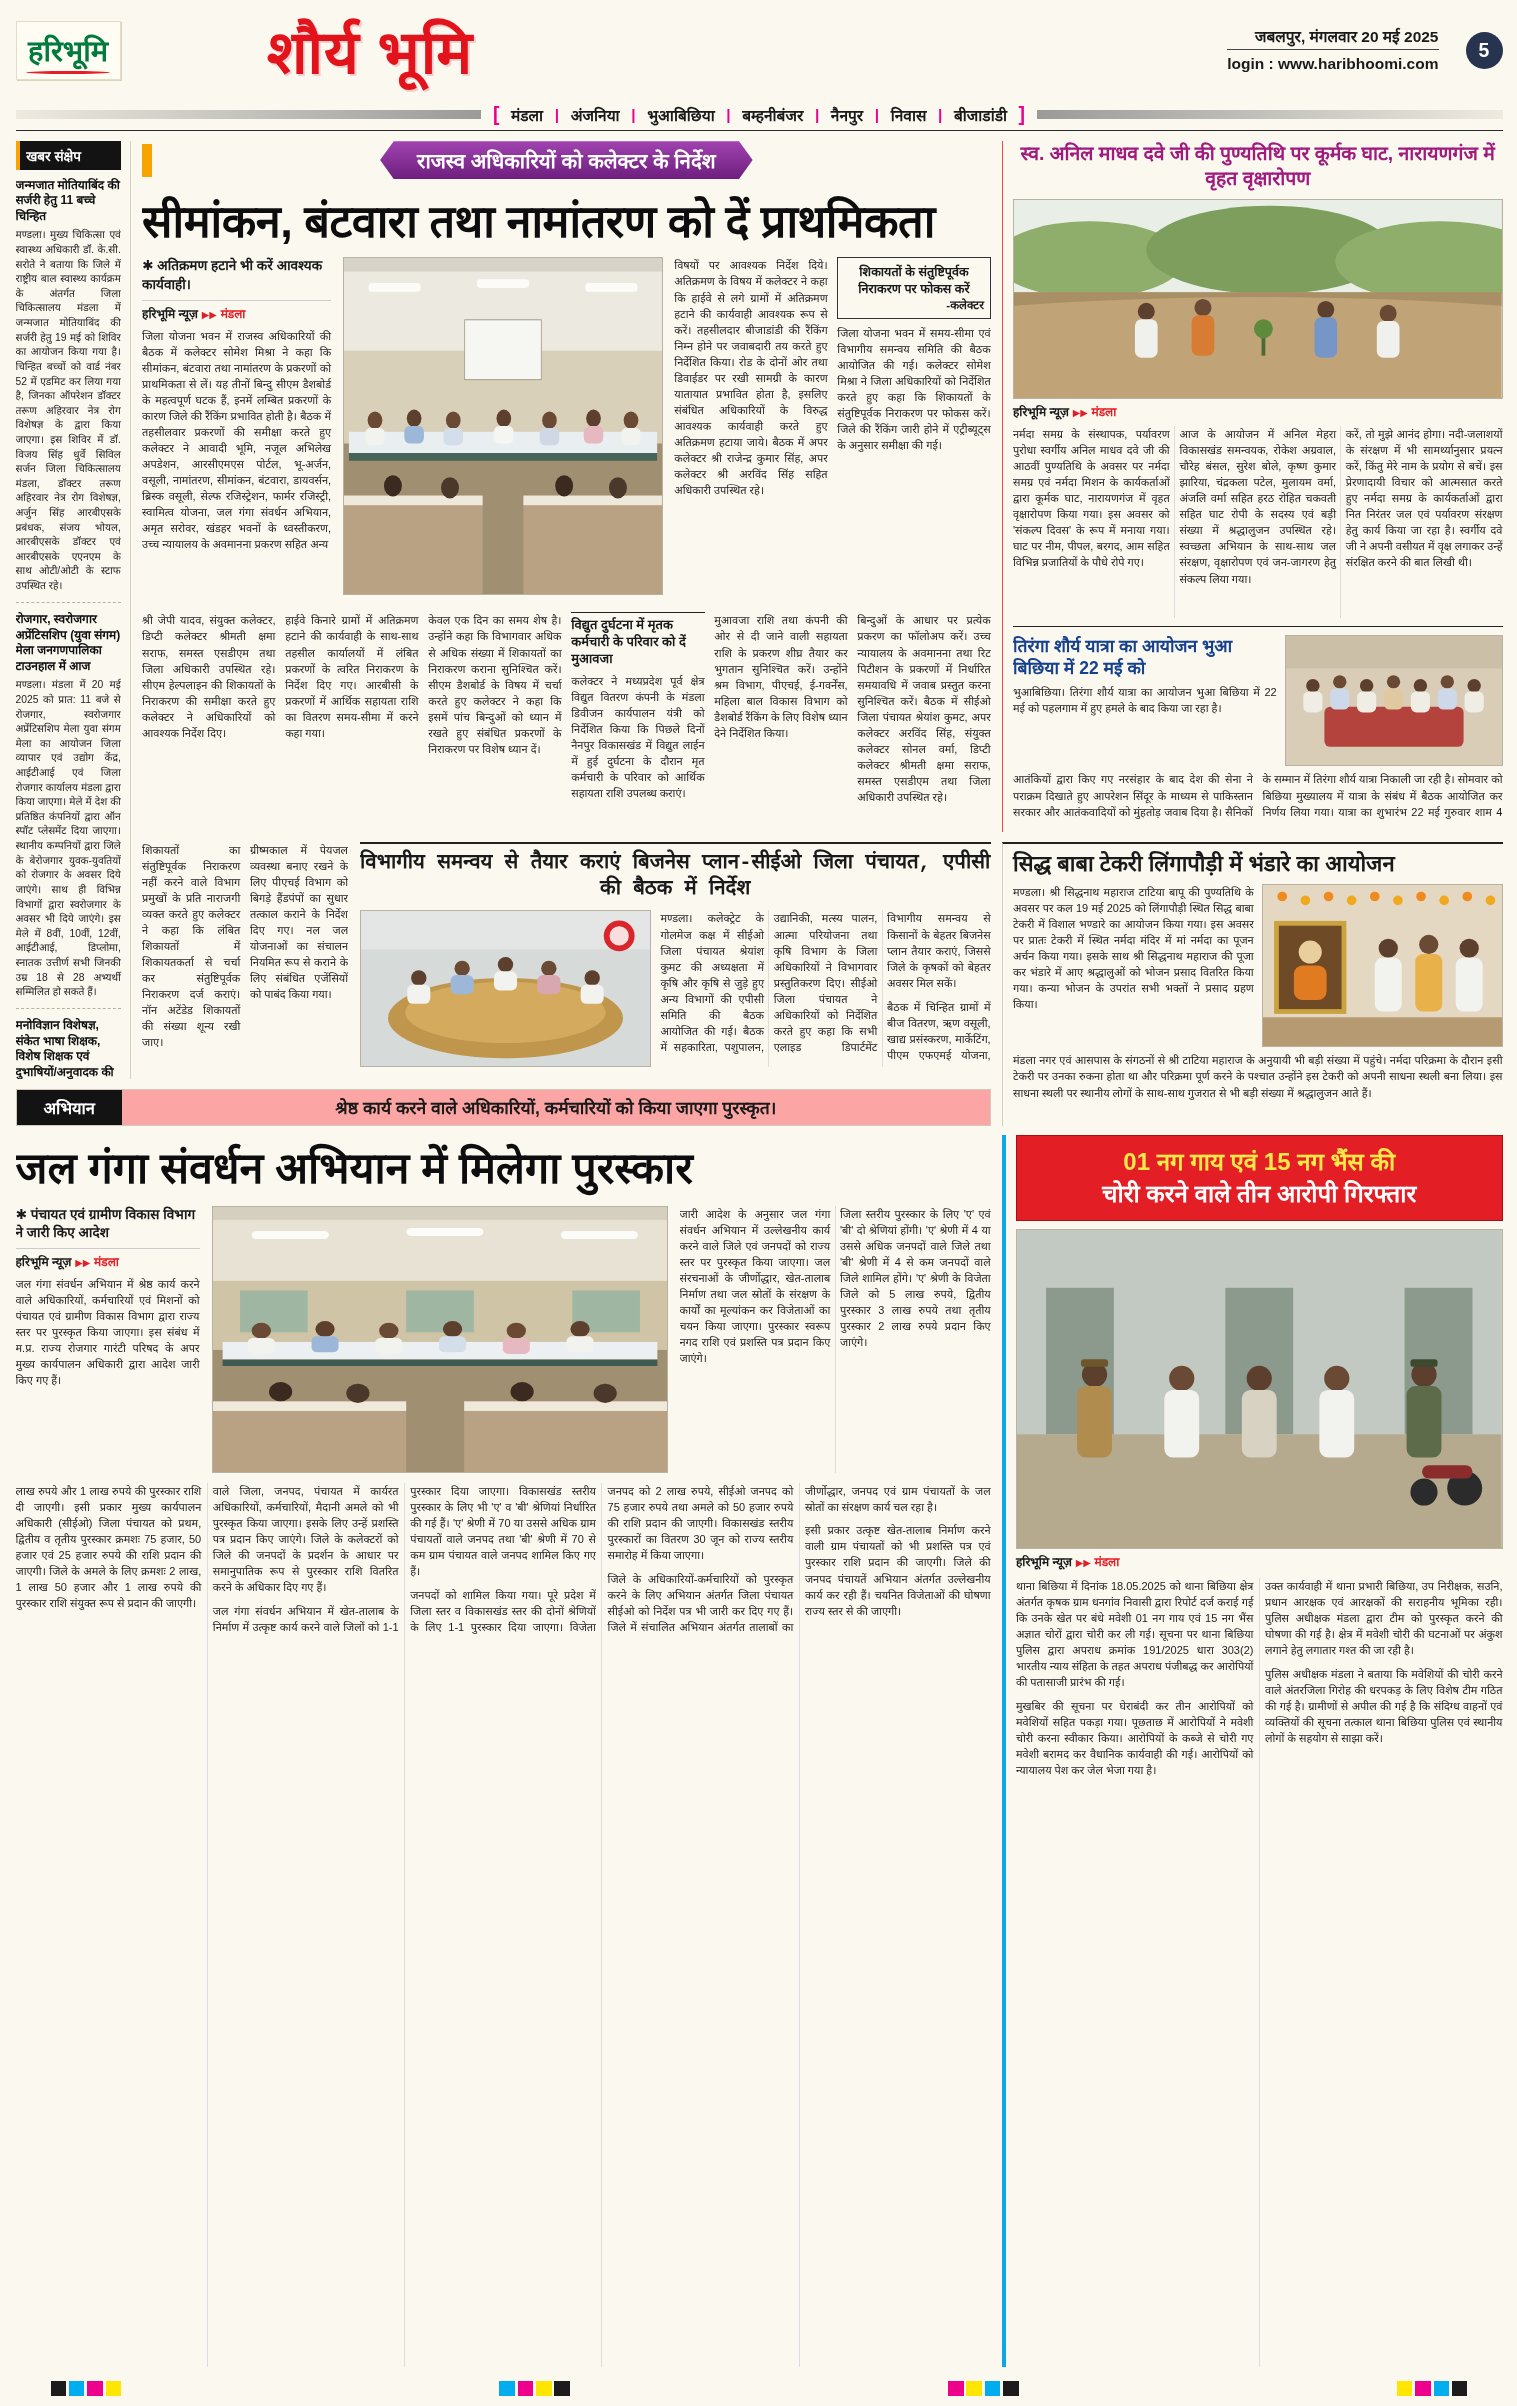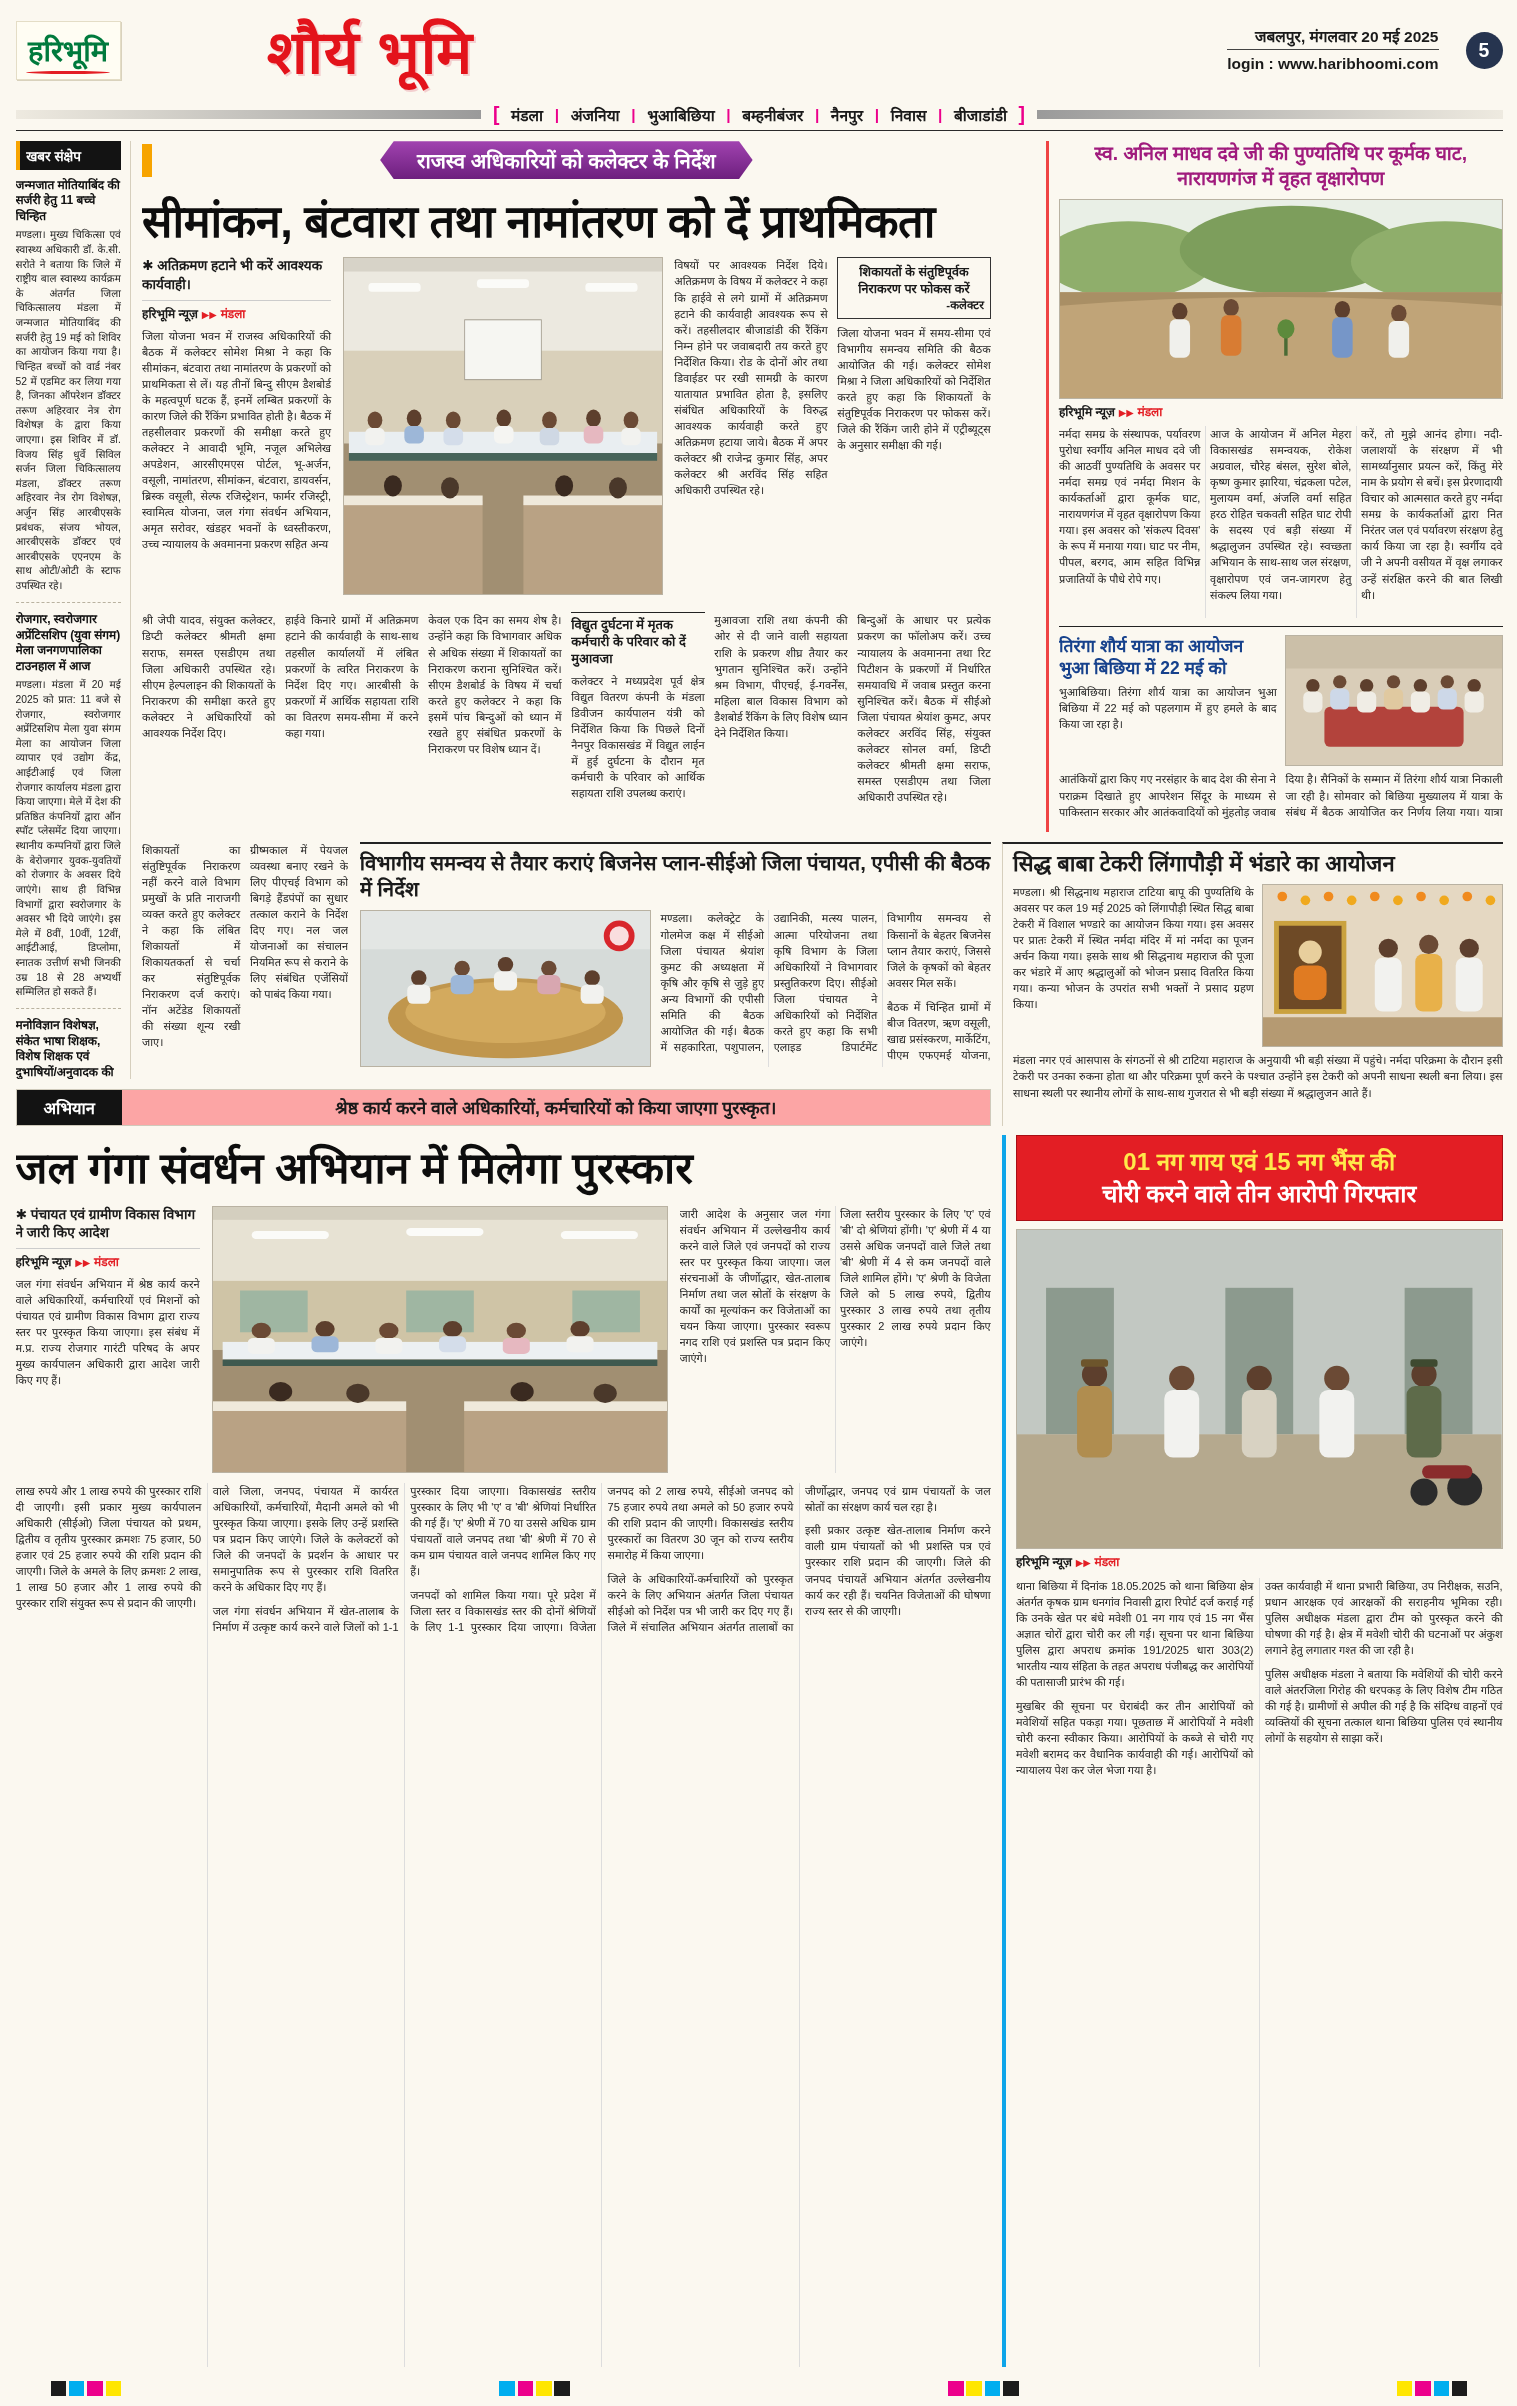--- a/index.html
+++ b/index.html
@@ -71,33 +71,33 @@
   .subbox { border:1.5px solid #333; padding:5.8px; font-weight:bold; font-size:12.6px; text-align:center;
             margin-bottom:5.8px; line-height:1.3; }
   .subbox em { display:block; text-align:right; font-style:normal; font-size:11.6px; }
   .lead-bottom { display:flex; gap:9.7px; margin-top:17px; flex:1; overflow:hidden;justify-content:flex-end; }
   .lead-bottom .col { flex:1; }
   .subhd { font-size:13px; font-weight:bold; line-height:1.3; margin-bottom:4.9px; border-top:1.9px solid #222;
            padding-top:3.9px; }
   .mcont { grid-area:mcont; display:flex; gap:9.7px; overflow:hidden; }
   .mcont .col { flex:1; }
   
-  .rtop { grid-area:rtop; border-left:3px solid #ef4444; padding-left:9.7px; overflow:hidden;margin-left:44px; }
+  .rtop { grid-area:rtop; border-left:1px solid #ef4444; padding-left:9.7px; overflow:hidden; }
   .rtop-hl { color:#a01b7d; font-size:19.4px; text-align:center; line-height:1.3; font-weight:800; margin-bottom:7.8px; }
   .ph-plant { height:200px; }
   .multicol3 { column-count:3; column-gap:9.7px; column-rule:1px solid #ddd; overflow:hidden; }
   .rtop-body { height:192px; margin-top:1.9px; }
   .tiranga { display:flex; gap:7.8px; margin-top:7.8px; border-top:1.9px solid #222; padding-top:7.8px; }
   .tir-left { flex:1; overflow:hidden; }
   .tir-hl { color:#16418c; font-size:17.5px; line-height:1.3; font-weight:800; margin-bottom:3.9px; }
   .ph-tir { width:218px; height:131px; flex:none; }
   .tir-body { margin-top:5.8px; column-count:2; column-gap:9.7px; height:64px; overflow:hidden; }
   
   .vib { grid-area:vib; border-top:2.9px solid #222; padding-top:5.8px; overflow:hidden; }
-  .vib-hl { font-size:20.4px; font-weight:800; line-height:1.3; margin-bottom:7.8px; }
+  .vib-hl { font-size:20.4px; text-align:center; font-weight:800; line-height:1.3; margin-bottom:7.8px;font-family:Liberation Mono, monospace; }
   .vib-row { display:flex; gap:9.7px; }
   .ph-apc { width:291px; height:157px; flex:none; }
   .vib-body { flex:1; column-count:3; height:157px; }
   .siddh { grid-area:siddh; border-top:2.9px solid #222; border-left:1px solid #d6cfbd; padding:5.8px 0 0 9.7px; overflow:hidden; }
   .siddh-hl { font-size:22px; font-weight:800; line-height:1.28; margin-bottom:5.8px; }
   .siddh-row { display:flex; gap:7.8px; }
   .siddh-row .body { flex:1; }
   .ph-bh { width:241px; height:163px; flex:none; }
   .siddh-tail { margin-top:5.8px; }
   .abh { grid-area:abh; display:flex; align-items:center; background:#fca5a5; border:1px solid #cfcabb; }

